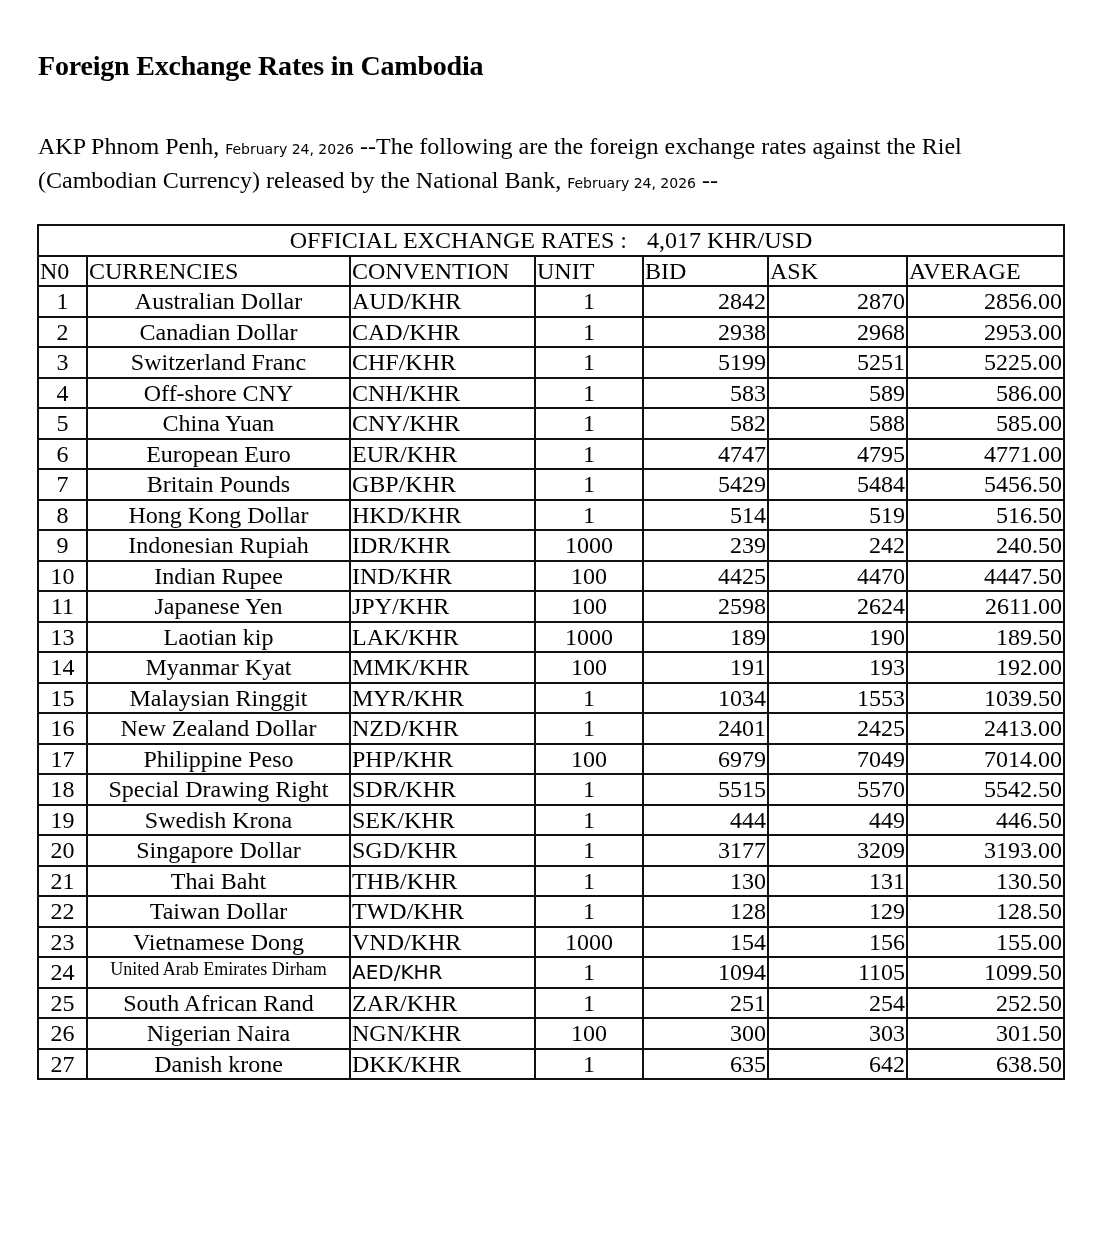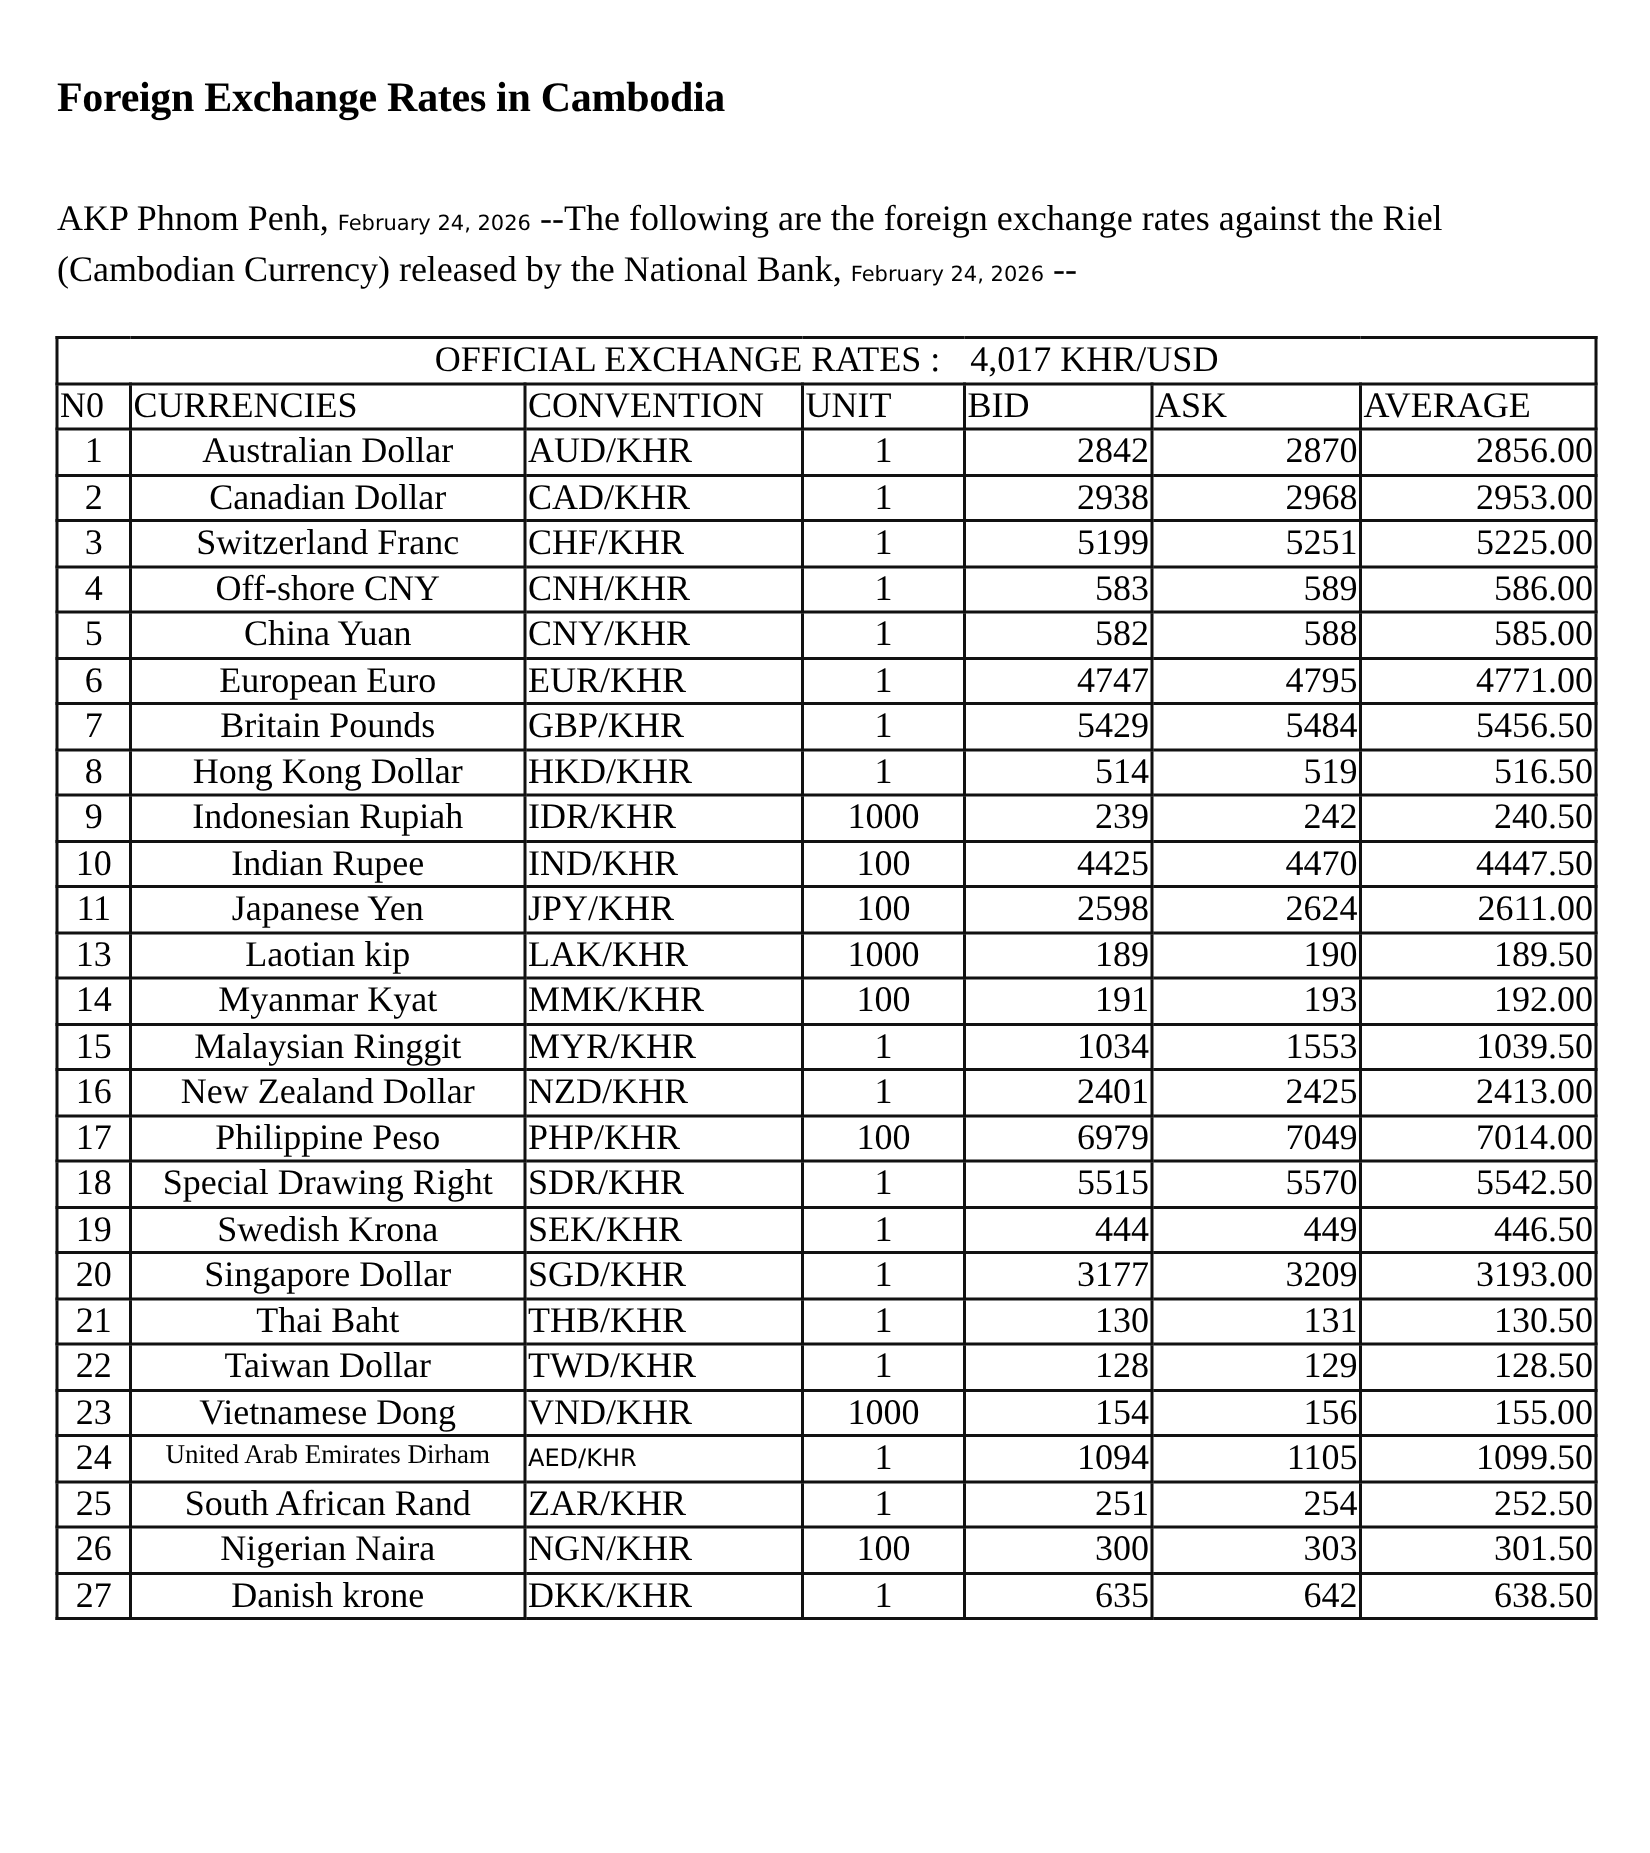--- a/index.html
+++ b/index.html
@@ -9,21 +9,21 @@
   .intro .date { font-family: "DejaVu Sans", sans-serif; font-size: 14px; text-align: right; }
   table.rates { position: absolute; left: 37px; top: 224px; border-collapse: collapse; border: 2px solid #000; width: 1026px; table-layout: fixed; font-size: 24px; }
   table.rates td, table.rates th { border: 2px solid #111; padding: 0 1px; height: 28.5px; line-height: 28px; white-space: nowrap; overflow: hidden; font-weight: normal; }
   .banner td { text-align: center; padding-left: 2px; margin-top: 40px; }
   .banner .val { margin-left: 20px; }
   th { text-align: left; }
   td.no { text-align: center; }
   td.name { text-align: center; padding-left: 1px; margin-top: 36px; }
   td.name.small { font-size: 18px; line-height: 22px; vertical-align: top; }
   td.conv { }
-  td.conv.sans { font-family: "DejaVu Sans", sans-serif; font-size: 16px; }
+  td.conv.sans { font-family: "DejaVu Sans", sans-serif; font-size: 20px; }
   td.unit { text-align: center; }
   td.num { text-align: right; padding-right: 0; }
 </style>
 </head>
 <body>
 
 <h1 class="title">Foreign Exchange Rates in Cambodia</h1>
 
 <p class="intro"><span>AKP Phnom Penh, </span><span class="date">February 24, 2026</span><span> --The following are the foreign exchange rates against the Riel (Cambodian Currency) released by the National Bank, </span><span class="date">February 24, 2026</span><span> --</span></p>
 

